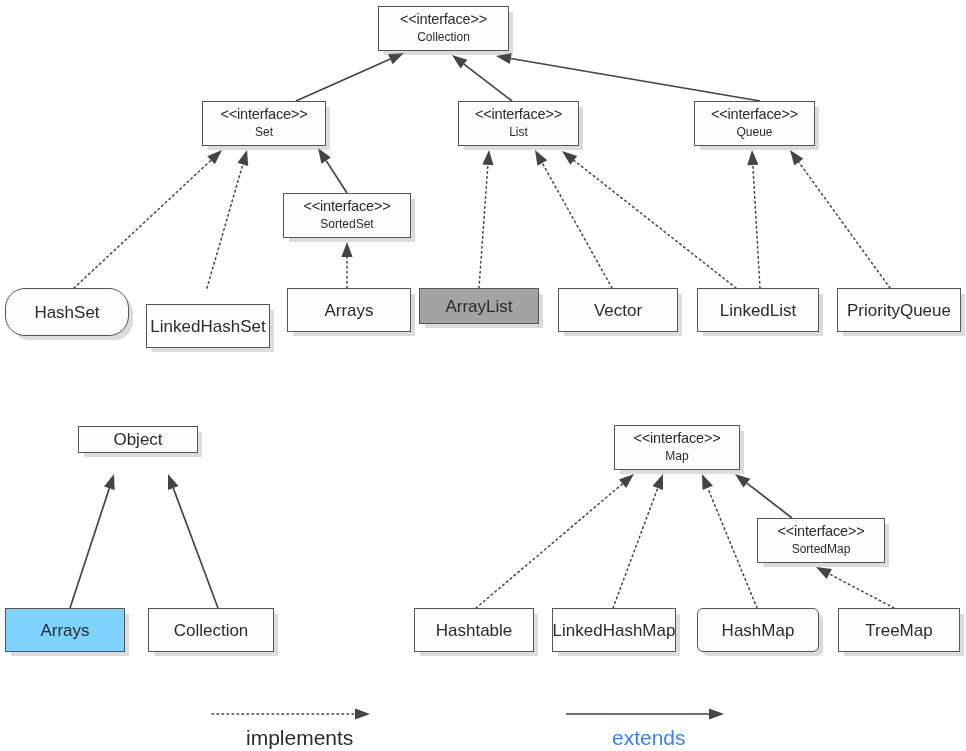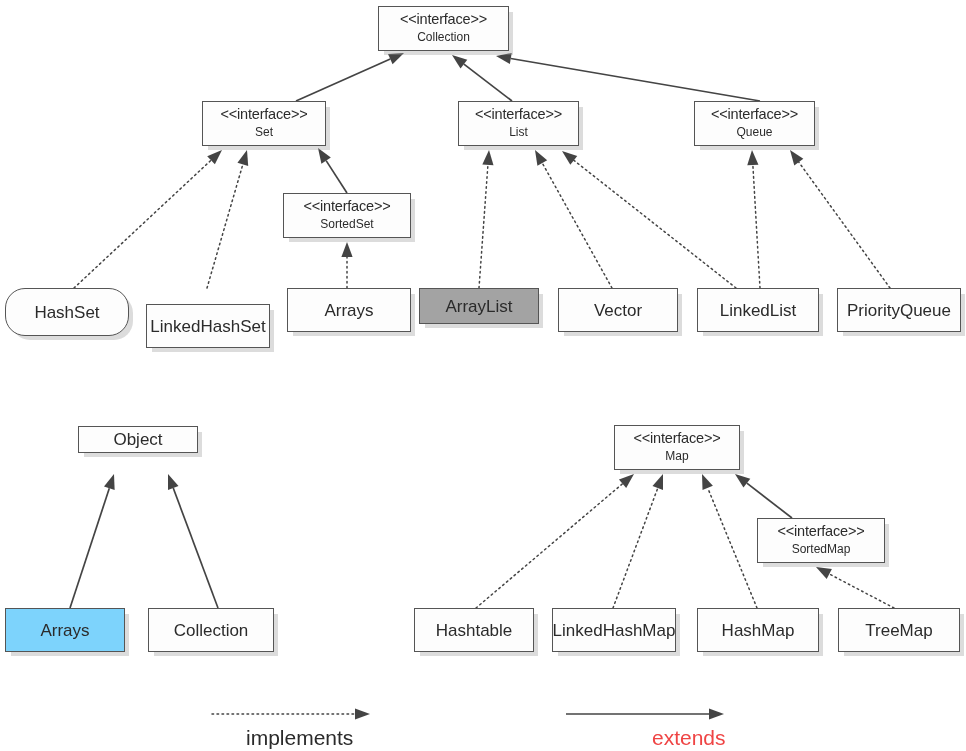--- a/index.html
+++ b/index.html
@@ -208,21 +208,21 @@
     <div class="node iface" style="left: 757px; top: 518px; width: 128px; height: 45px; border-color: rgb(85, 85, 85); background: rgb(253, 253, 253);">
       <div class="stereo">&lt;&lt;interface&gt;&gt;</div>
       <div class="nname">SortedMap</div>
     </div>
     <div class="node cls" style="left: 414px; top: 608px; width: 120px; height: 44px; border-color: rgb(85, 85, 85); background: rgb(253, 253, 253);">
       <div class="nname">Hashtable</div>
     </div>
     <div class="node cls" style="left: 552px; top: 608px; width: 124px; height: 44px; border-color: rgb(85, 85, 85); background: rgb(253, 253, 253);">
       <div class="nname">LinkedHashMap</div>
     </div>
-    <div class="node cls" style="left: 697px; top: 608px; width: 122px; height: 44px; border-color: rgb(85, 85, 85); background: rgb(253, 253, 253);">
+    <div class="node cls" style="left: 697px; top: 608px; width: 122px; height: 44px; border-color: rgb(85, 85, 85); background: rgb(253, 253, 253); border-radius: 6px;">
       <div class="nname">HashMap</div>
     </div>
     <div class="node cls" style="left: 838px; top: 608px; width: 122px; height: 44px; border-color: rgb(85, 85, 85); background: rgb(253, 253, 253);">
       <div class="nname">TreeMap</div>
     </div>
     <div class="legend-label" style="left: 246px; top: 726px; color: rgb(43, 43, 43);">implements</div>
-    <div class="legend-label" style="left: 612px; top: 726px; color: #ef4444; margin-left: 40px;">extends</div>
+    <div class="legend-label" style="left: 612px; top: 726px; color: #3b82f6;">extends</div>
   </div>
 
 </body></html>

